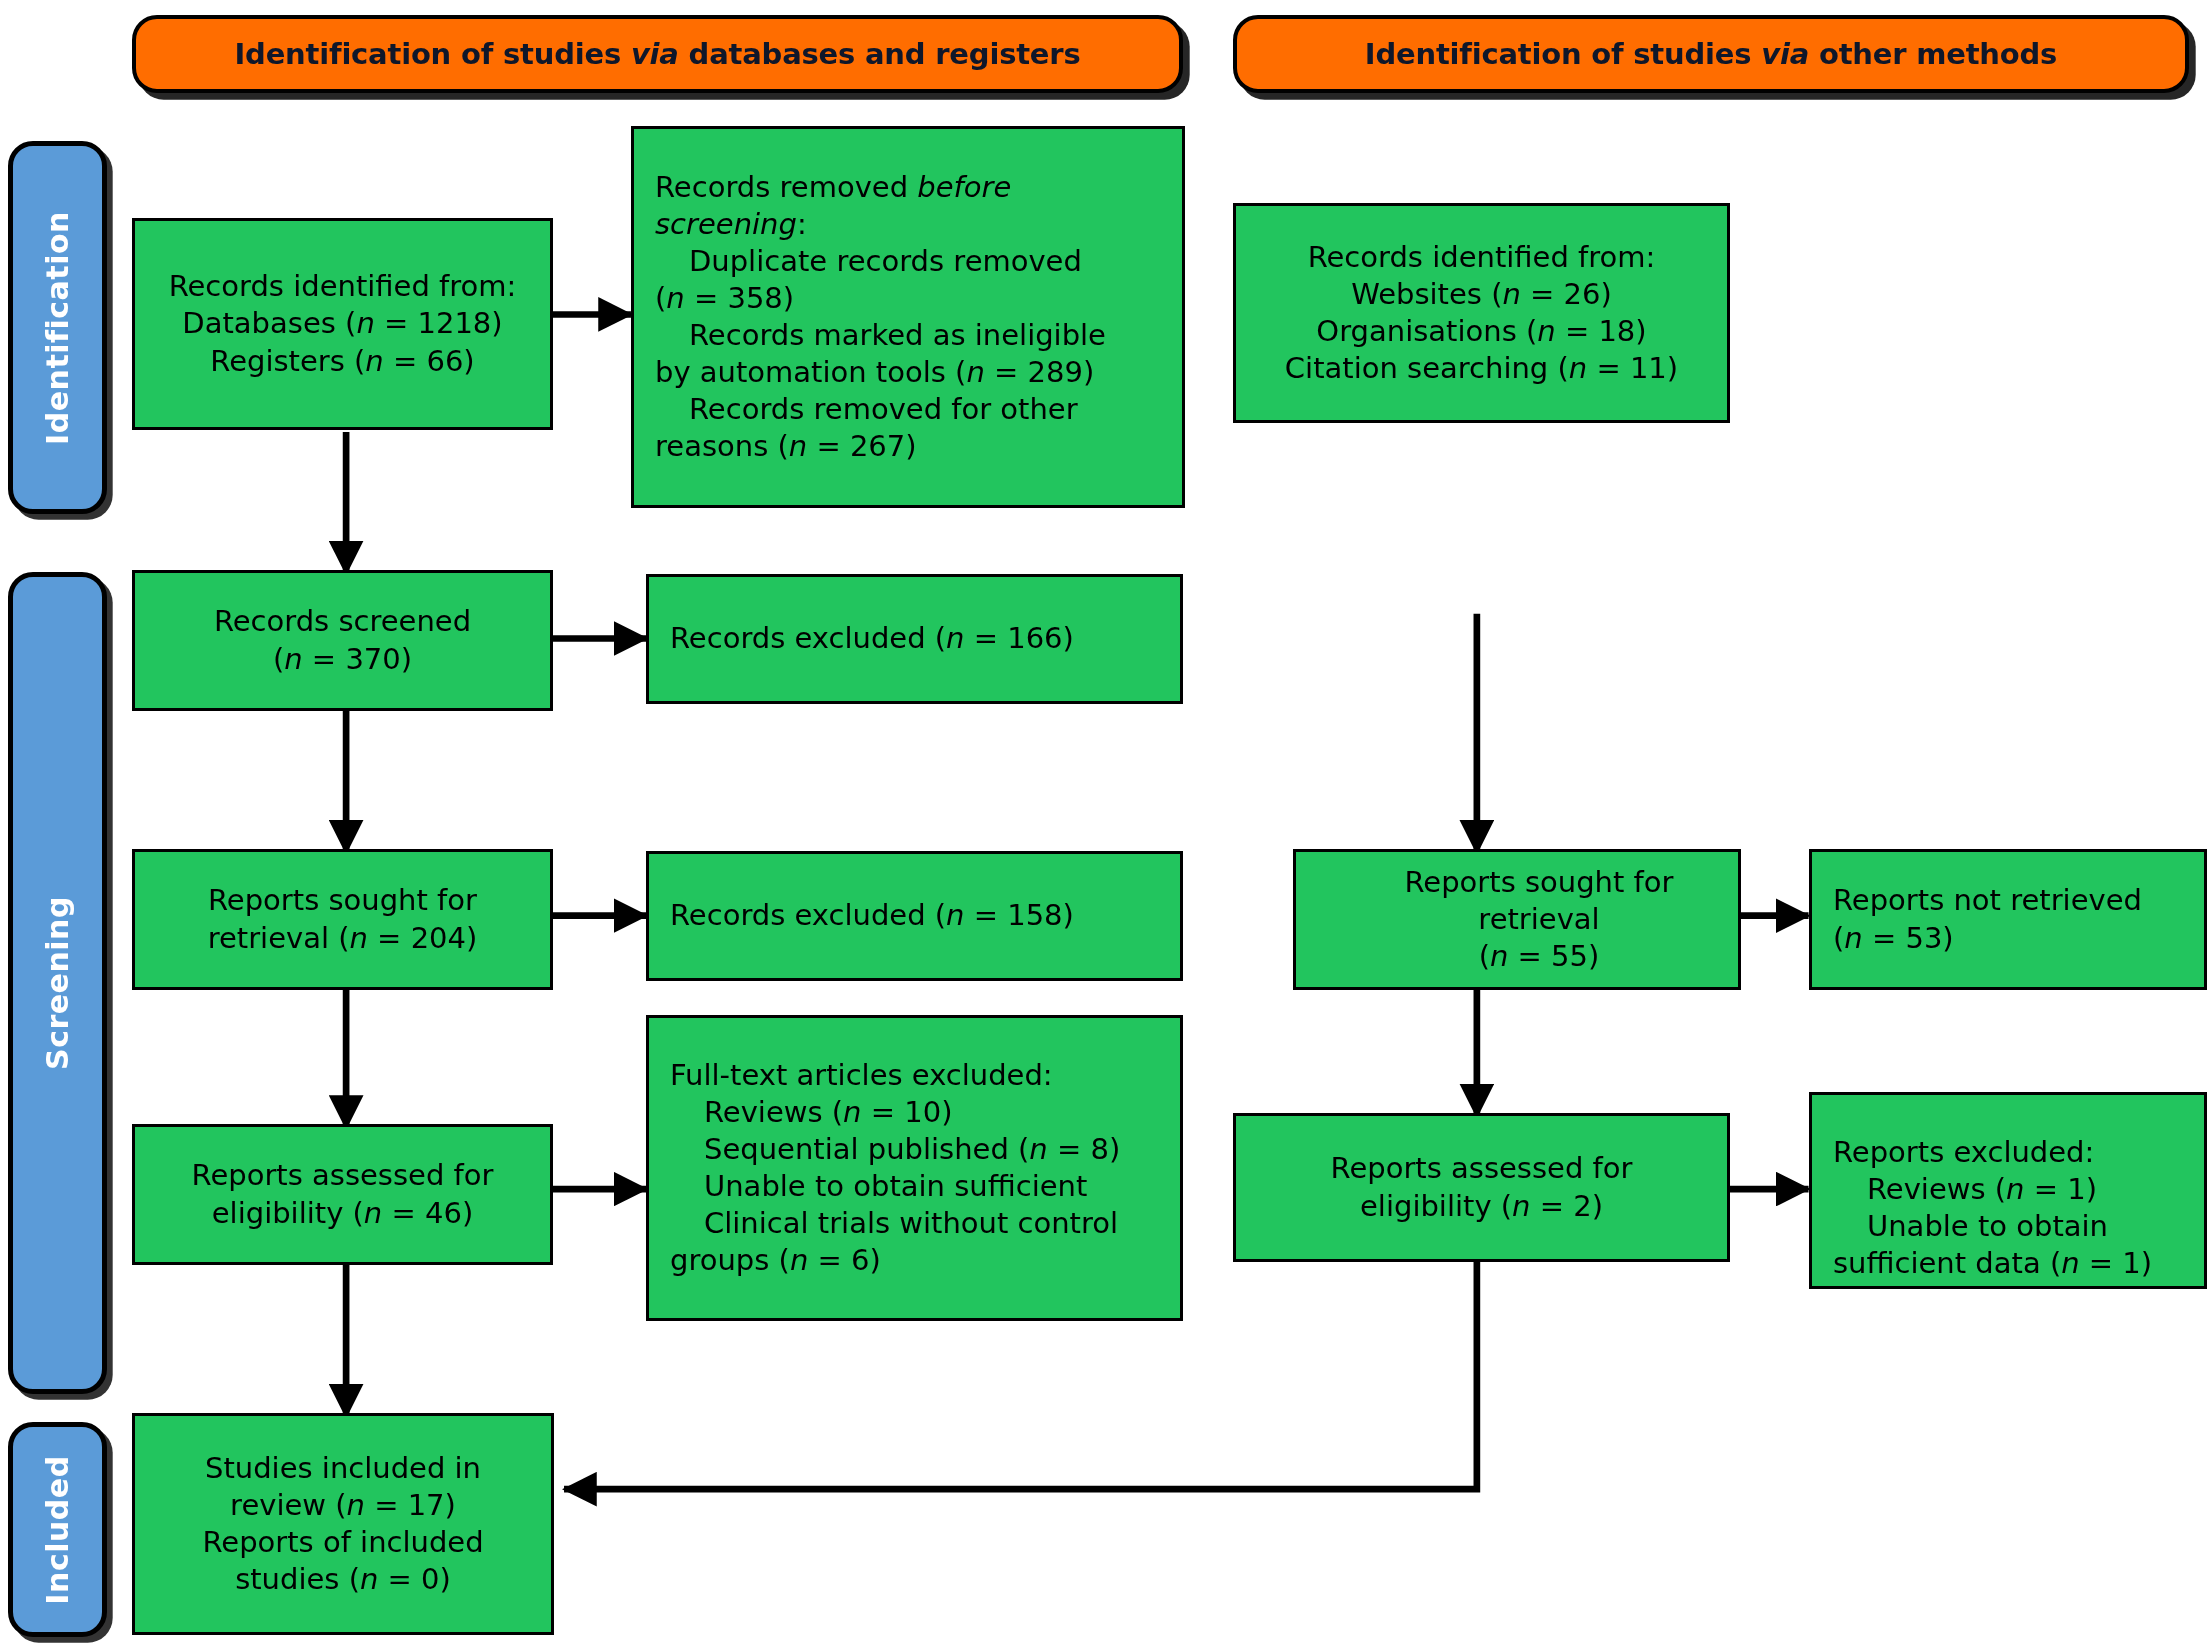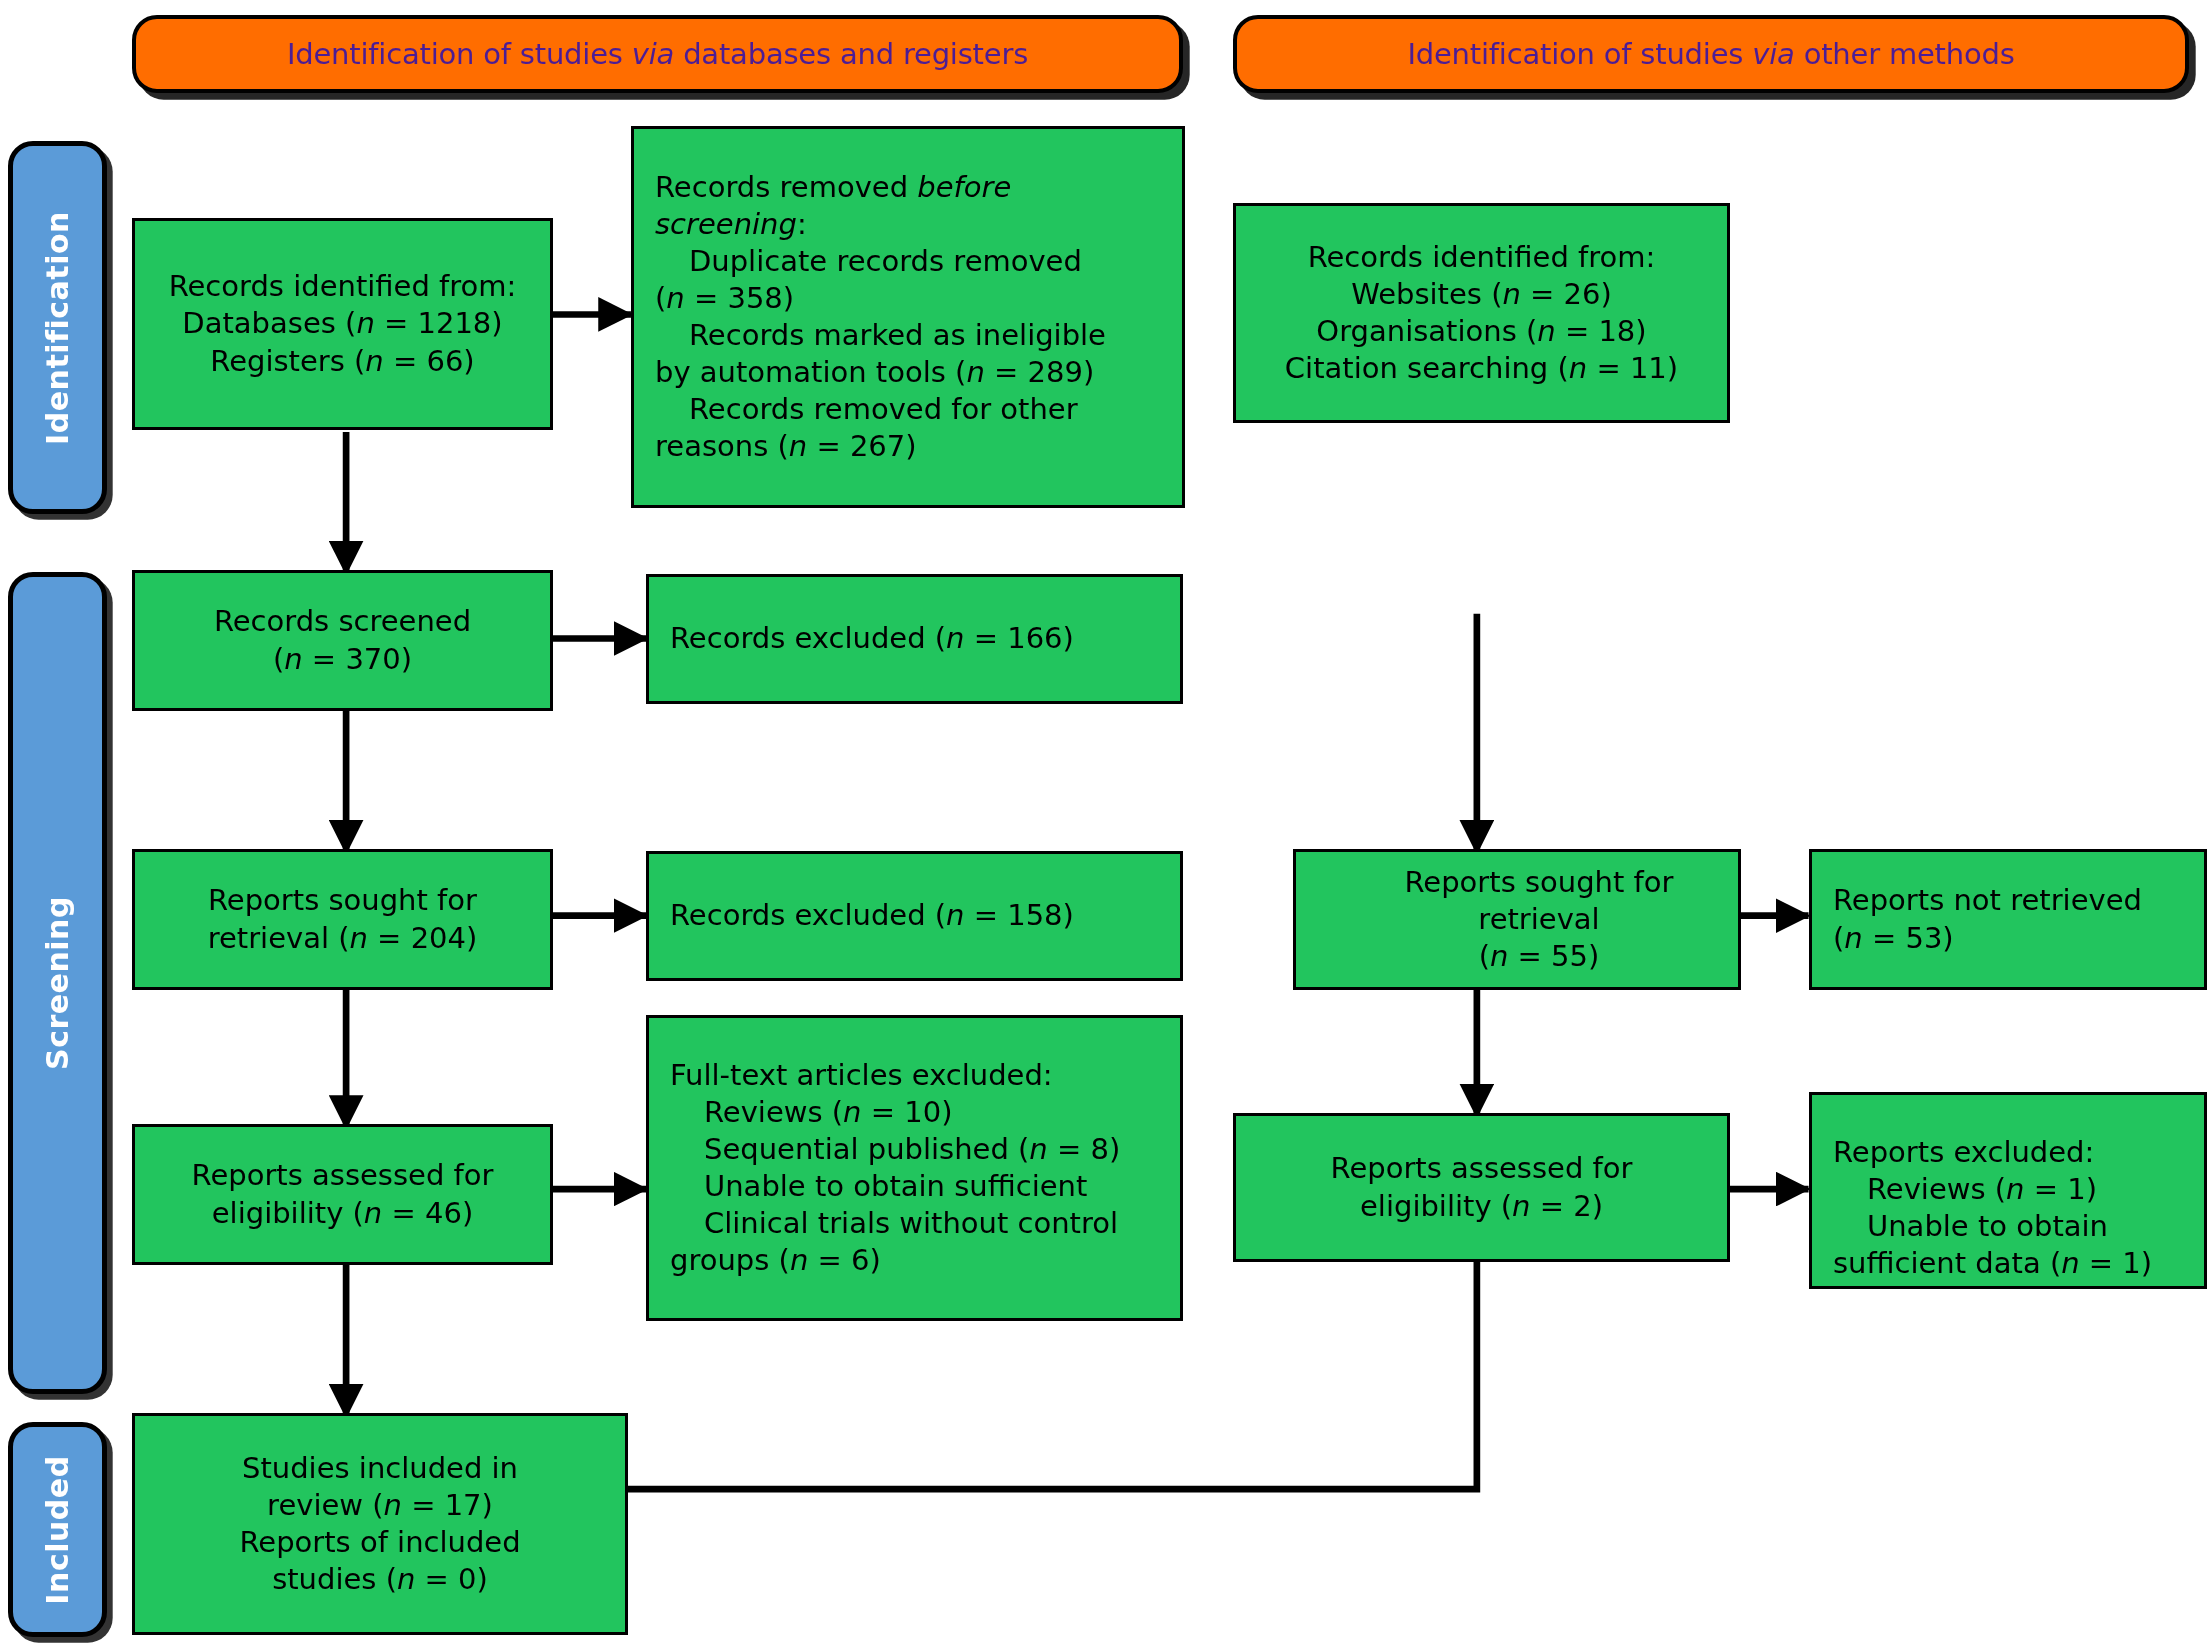--- a/index.html
+++ b/index.html
@@ -19,22 +19,22 @@
   
   .col-header {
     position: absolute;
     background: #FF6D00;
     border: 4.8px solid #000000;
     border-radius: 25px;
     box-sizing: border-box;
     display: flex;
     align-items: center;
     justify-content: center;
-    color: #4c1d95;
-    font-weight: normal;
+    color: #0f172a;
+    font-weight: bold;
     font-size: 29px;
     letter-spacing: -0.2px;
     text-align: center;
     box-shadow: 6.7px 6.7px 0 rgba(0,0,0,0.85);
   }
   .col-header .it { font-style: italic; }
 
   
   .stage-bar {
     position: absolute;
@@ -204,21 +204,21 @@
     <div class="inner">
         <div>Full-text articles excluded:</div>
         <div><span class="indent"></span>Reviews (<i>n</i> = 10)</div>
         <div><span class="indent"></span>Sequential published (<i>n</i> = 8)</div>
         <div><span class="indent"></span>Unable to obtain sufficient</div>
         <div><span class="indent"></span>Clinical trials without control</div>
         <div>groups (<i>n</i> = 6)</div>
       </div>
   </div>
 
-  <div class="node center" style="left:132px; top:1413px; width:496px; height:222px;">
+  <div class="node center" style="left:132px; top:1413px; width:422px; height:222px;">
     <div class="inner">
         <div>Studies included in</div>
         <div>review (<i>n</i> = 17)</div>
         <div>Reports of included</div>
         <div>studies (<i>n</i> = 0)</div>
       </div>
   </div>
 
   <div class="node center" style="left:1233px; top:203px; width:497px; height:220px;">
     <div class="inner">

